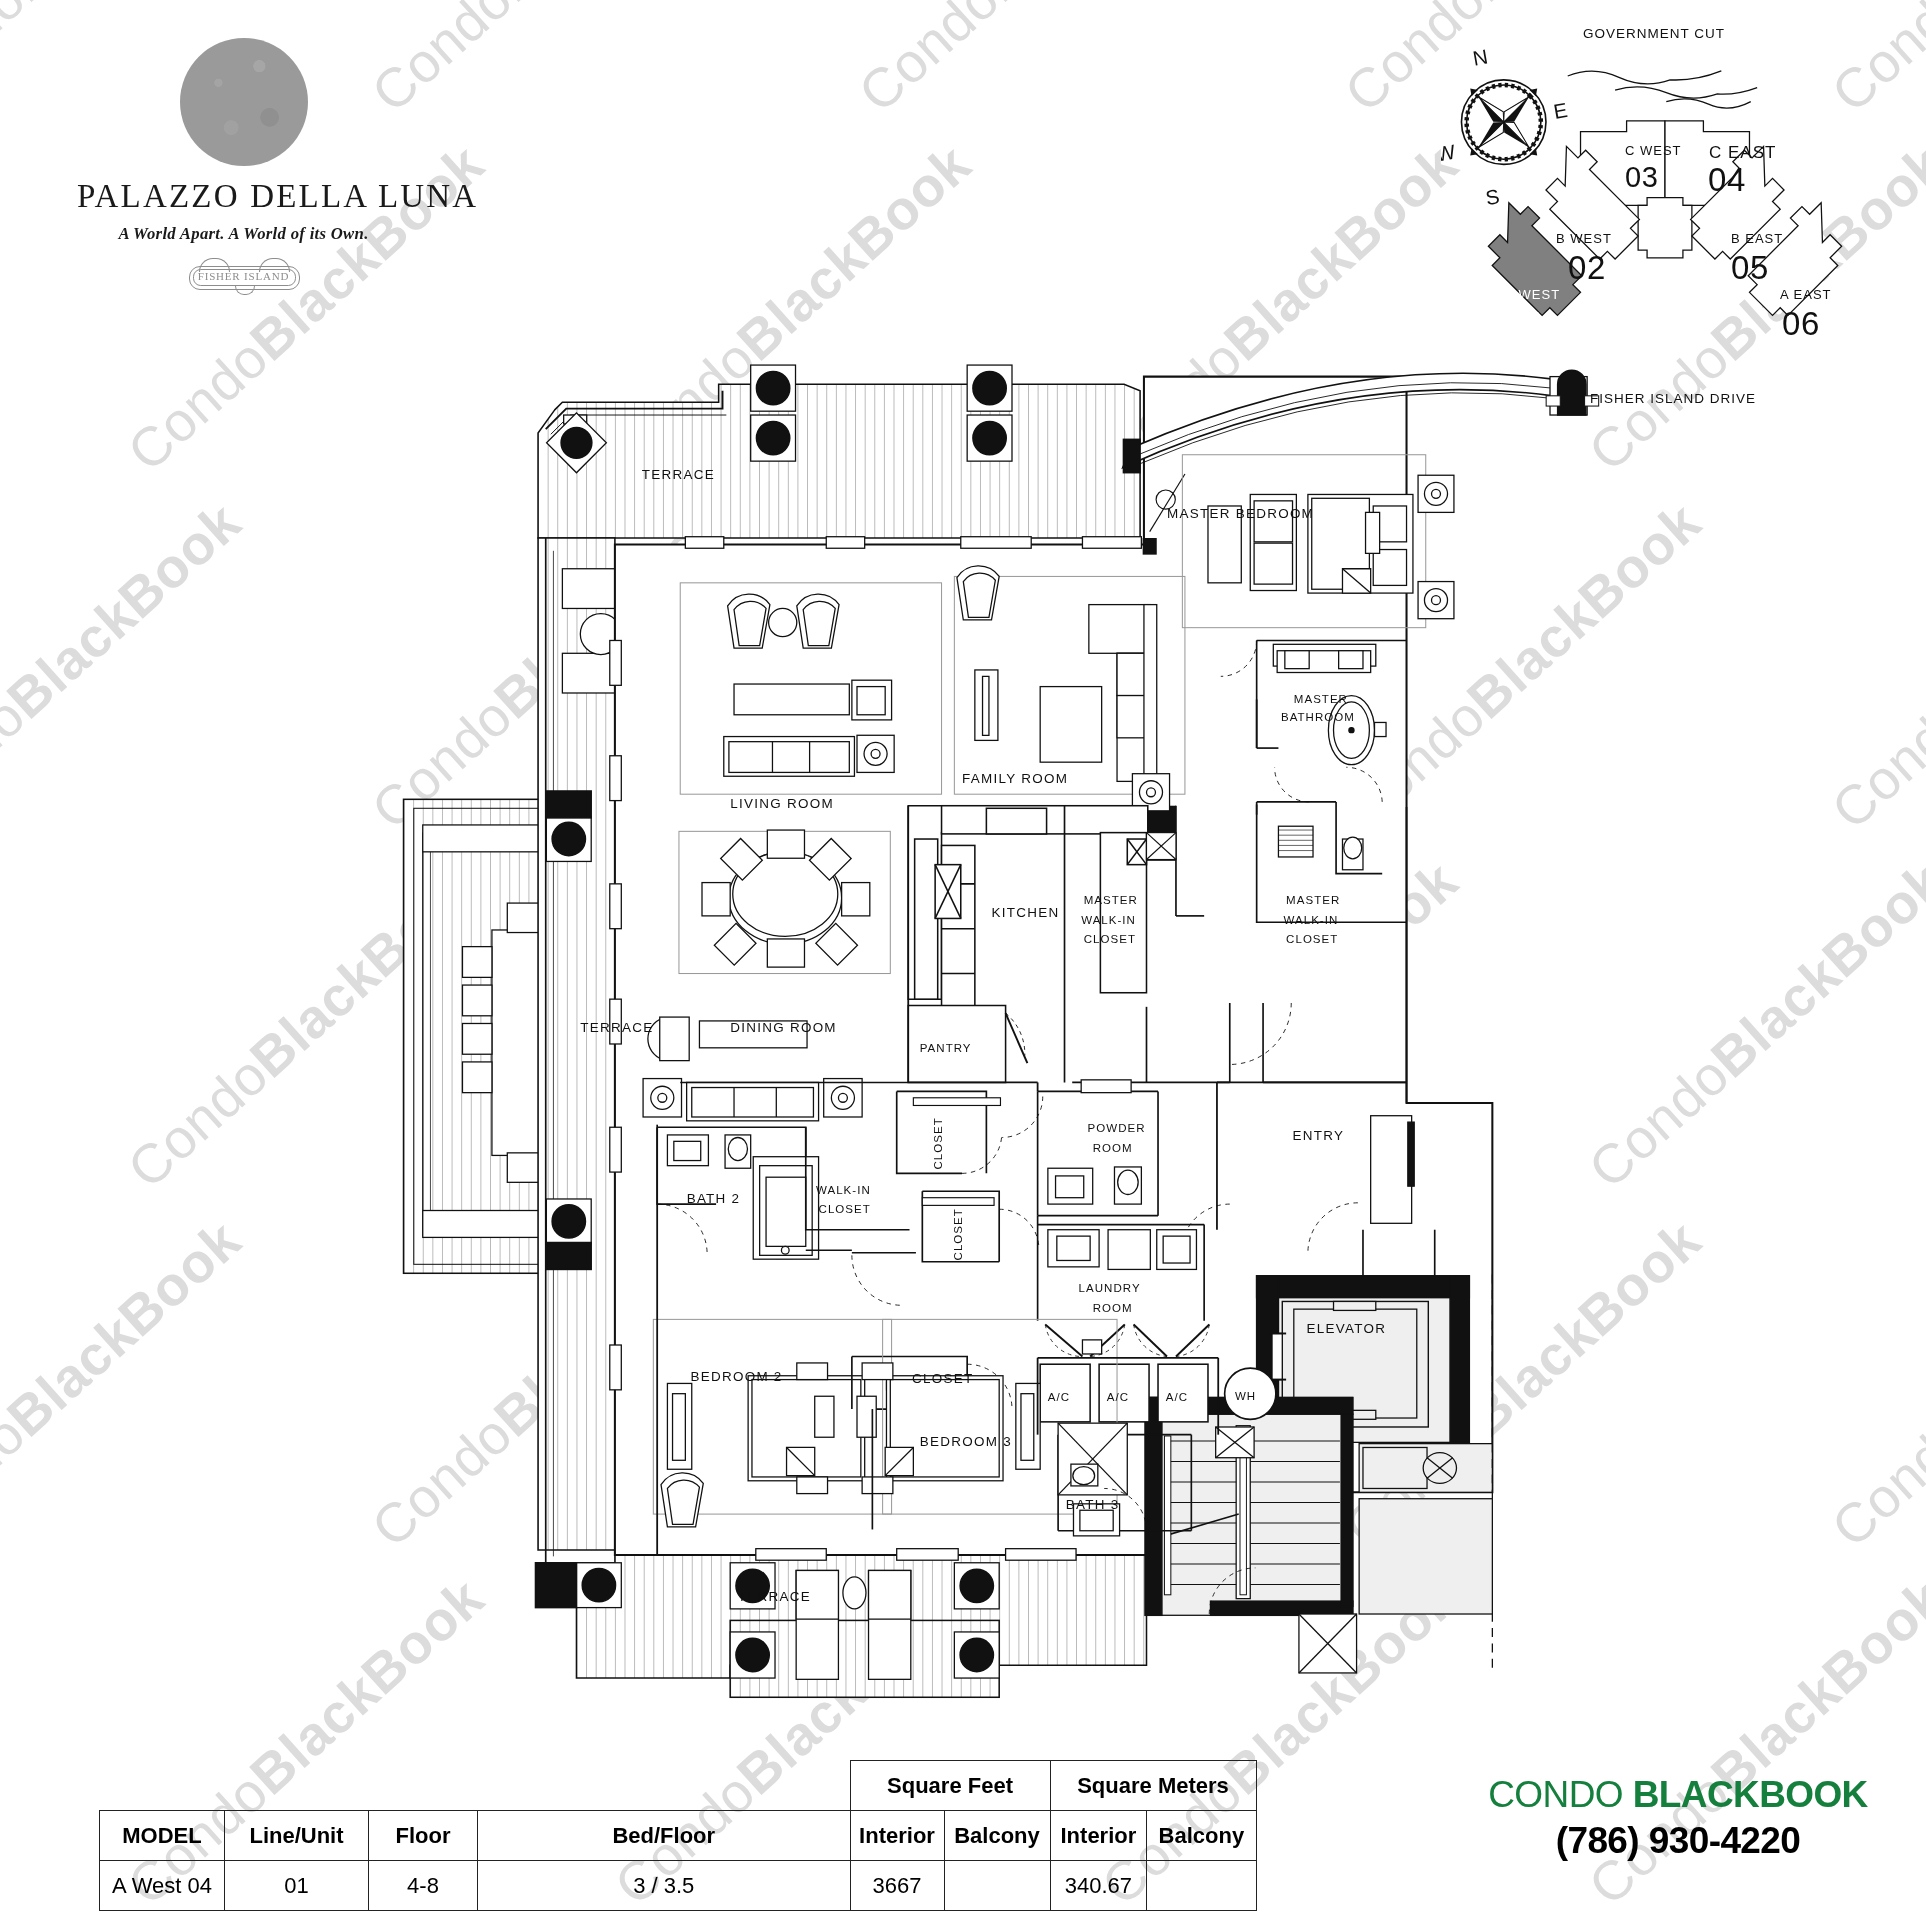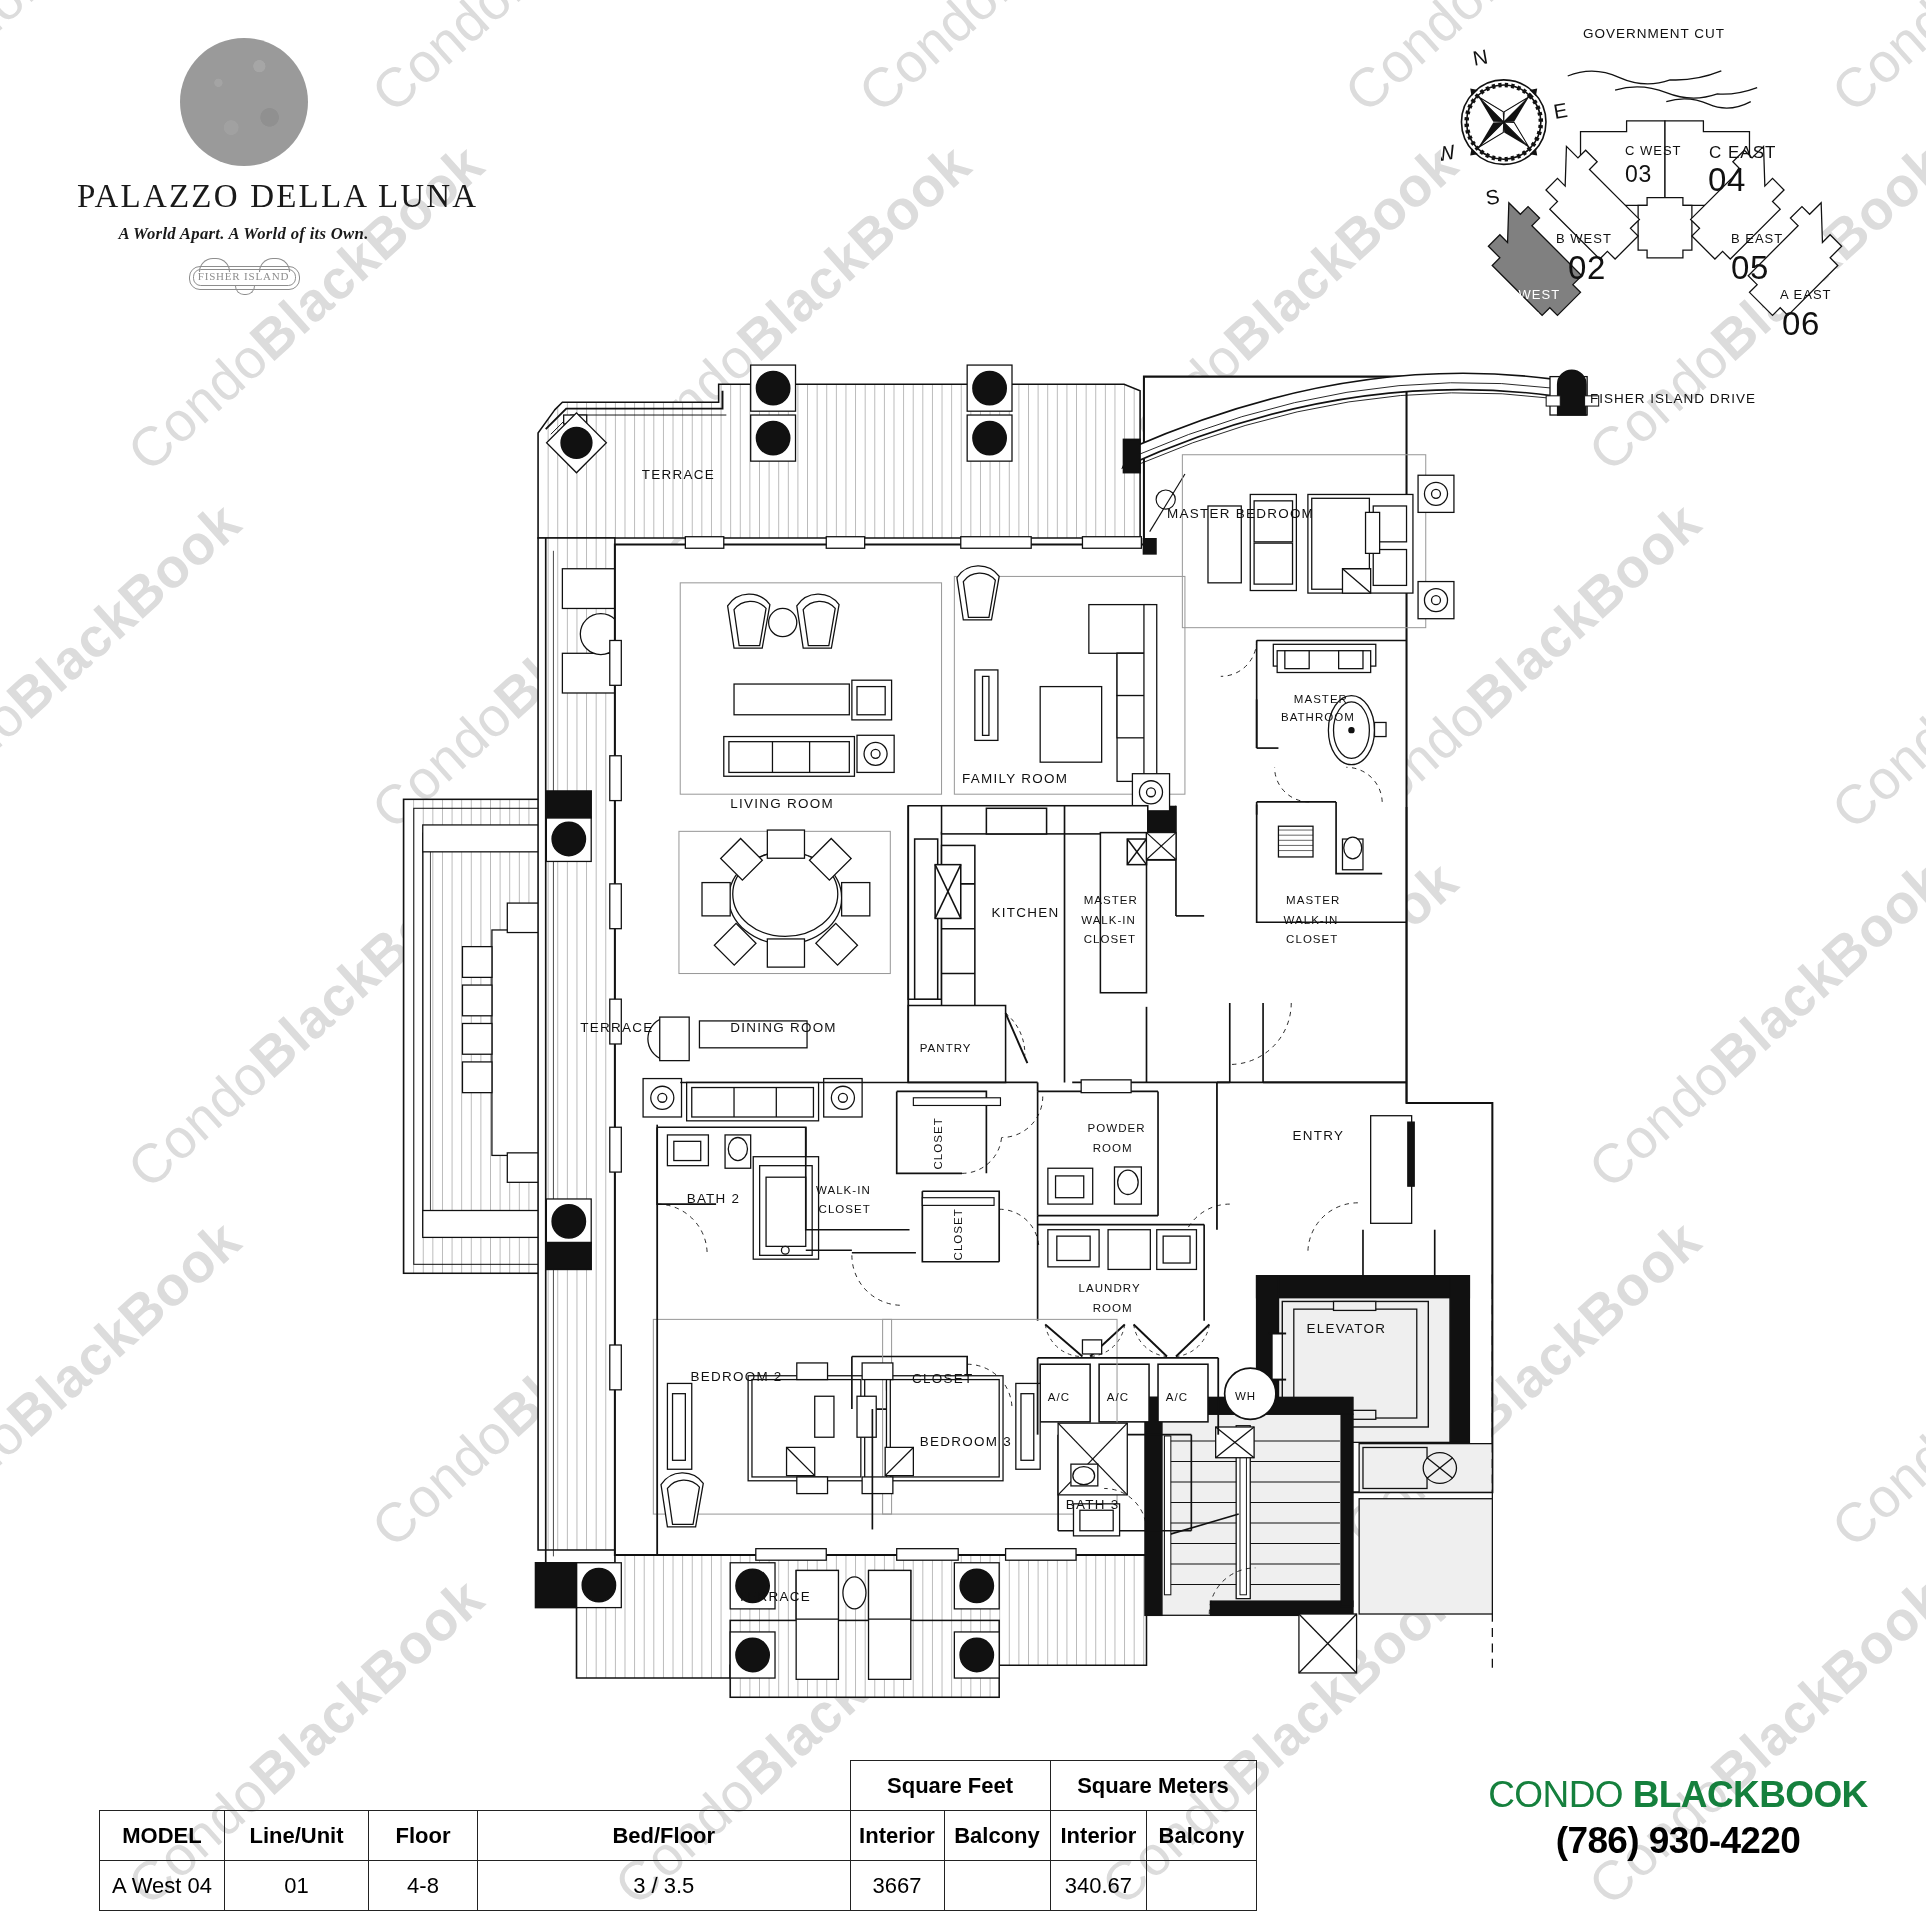--- a/index.html
+++ b/index.html
@@ -211,21 +211,21 @@
     </g>
     <g fill="#ffffff" stroke="#111" stroke-width="2">
       <path d="M594,276 L576,294 L564,282 L546,300 L558,312 L480,390 L494,404 L482,416 L518,452 L530,440 L542,452 L620,374 L608,362 L626,344 L608,326 L596,338 Z"></path>
     </g>
   </svg>
 
   <div class="kp-label" style="left:142px;top:0px;">GOVERNMENT CUT</div>
   <div class="kp-label" style="left:149px;top:365px;">FISHER ISLAND DRIVE</div>
 
   <div class="kp-label" style="left:184px;top:117px;font-size:13px;">C WEST</div>
-  <div class="kp-label" style="left:184px;top:135px;font-size:23px;letter-spacing:0.6px;">03</div>
+  <div class="kp-label" style="left:184px;top:135px;font-size:29px;letter-spacing:0.6px;">03</div>
   <div class="kp-label" style="left:268px;top:117px;font-size:17px;">C EAST</div>
   <div class="kp-label" style="left:267px;top:135px;font-size:33px;letter-spacing:0.6px;">04</div>
 
   <div class="kp-label" style="left:115px;top:205px;font-size:13px;">B WEST</div>
   <div class="kp-label" style="left:127px;top:223px;font-size:33px;letter-spacing:0.6px;">02</div>
   <div class="kp-label" style="left:290px;top:205px;font-size:13px;">B EAST</div>
   <div class="kp-label" style="left:290px;top:223px;font-size:33px;letter-spacing:0.6px;">05</div>
 
   <div class="kp-label" style="left:64px;top:261px;font-size:13px;color:#ffffff;">A WEST</div>
   <div class="kp-label" style="left:67px;top:279px;font-size:33px;letter-spacing:0.6px;color:#ffffff;">01</div>

